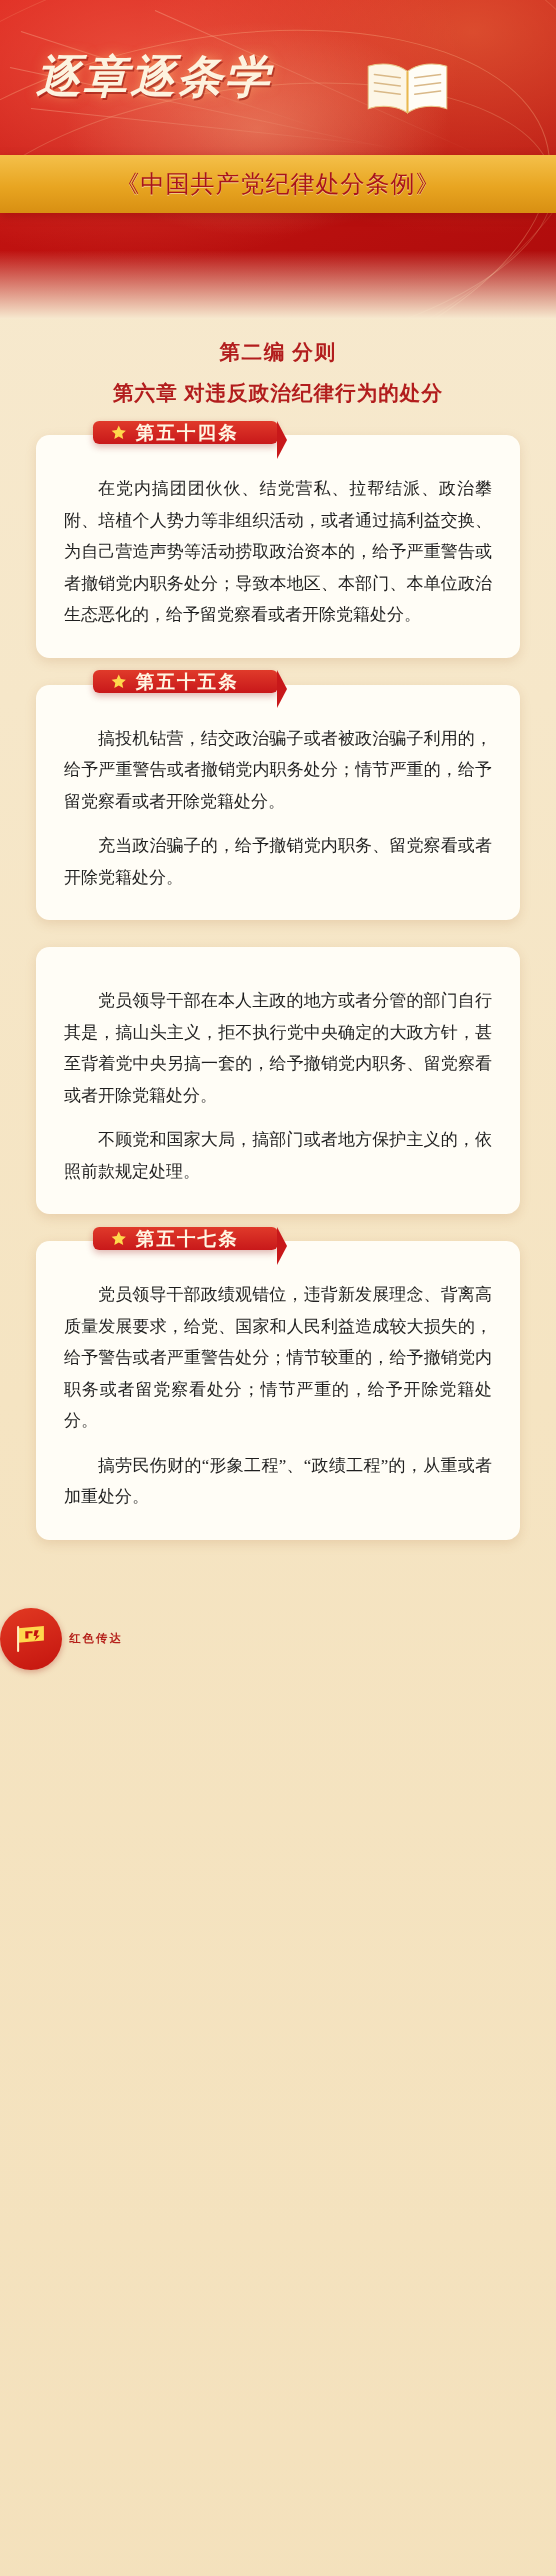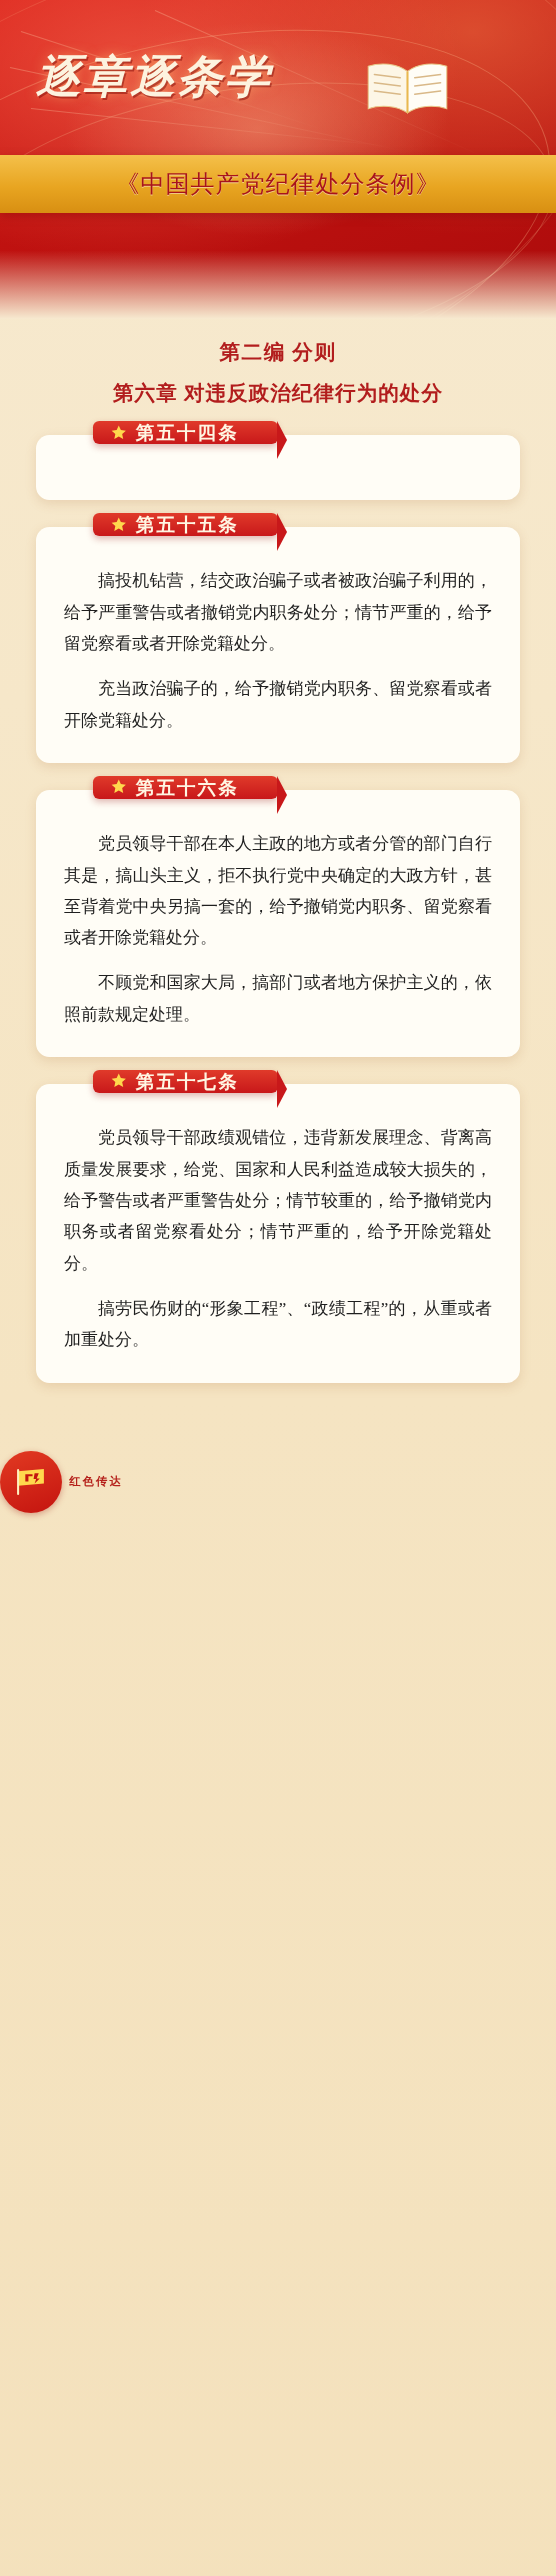--- a/index.html
+++ b/index.html
@@ -235,40 +235,35 @@
 
   <div class="cards">
 
     <div class="card">
       <div class="card-tag">
         <svg class="star" viewBox="0 0 24 24">
             <path fill="currentColor" d="M12 2l2.9 6.3 6.9.8-5.1 4.7 1.4 6.8L12 17.3 5.9 20.6l1.4-6.8L2.2 9.1l6.9-.8z"></path>
           </svg>
         <span class="card-tag-text">第五十四条</span>
       </div>
+      <p>在党内搞团团伙伙、结党营私、拉帮结派、政治攀附、培植个人势力等非组织活动，或者通过搞利益交换、为自己营造声势等活动捞取政治资本的，给予严重警告或者撤销党内职务处分；导致本地区、本部门、本单位政治生态恶化的，给予留党察看或者开除党籍处分。</p>
     </div>
 
     <div class="card">
       <div class="card-tag">
         <svg class="star" viewBox="0 0 24 24">
             <path fill="currentColor" d="M12 2l2.9 6.3 6.9.8-5.1 4.7 1.4 6.8L12 17.3 5.9 20.6l1.4-6.8L2.2 9.1l6.9-.8z"></path>
           </svg>
         <span class="card-tag-text">第五十五条</span>
       </div>
       <p>搞投机钻营，结交政治骗子或者被政治骗子利用的，给予严重警告或者撤销党内职务处分；情节严重的，给予留党察看或者开除党籍处分。</p>
       <p>充当政治骗子的，给予撤销党内职务、留党察看或者开除党籍处分。</p>
     </div>
 
     <div class="card">
-      <div class="card-tag">
-        <svg class="star" viewBox="0 0 24 24">
-            <path fill="currentColor" d="M12 2l2.9 6.3 6.9.8-5.1 4.7 1.4 6.8L12 17.3 5.9 20.6l1.4-6.8L2.2 9.1l6.9-.8z"></path>
-          </svg>
-        <span class="card-tag-text">第五十六条</span>
-      </div>
       <p>党员领导干部在本人主政的地方或者分管的部门自行其是，搞山头主义，拒不执行党中央确定的大政方针，甚至背着党中央另搞一套的，给予撤销党内职务、留党察看或者开除党籍处分。</p>
       <p>不顾党和国家大局，搞部门或者地方保护主义的，依照前款规定处理。</p>
     </div>
 
     <div class="card">
       <div class="card-tag">
         <svg class="star" viewBox="0 0 24 24">
             <path fill="currentColor" d="M12 2l2.9 6.3 6.9.8-5.1 4.7 1.4 6.8L12 17.3 5.9 20.6l1.4-6.8L2.2 9.1l6.9-.8z"></path>
           </svg>
         <span class="card-tag-text">第五十七条</span>

